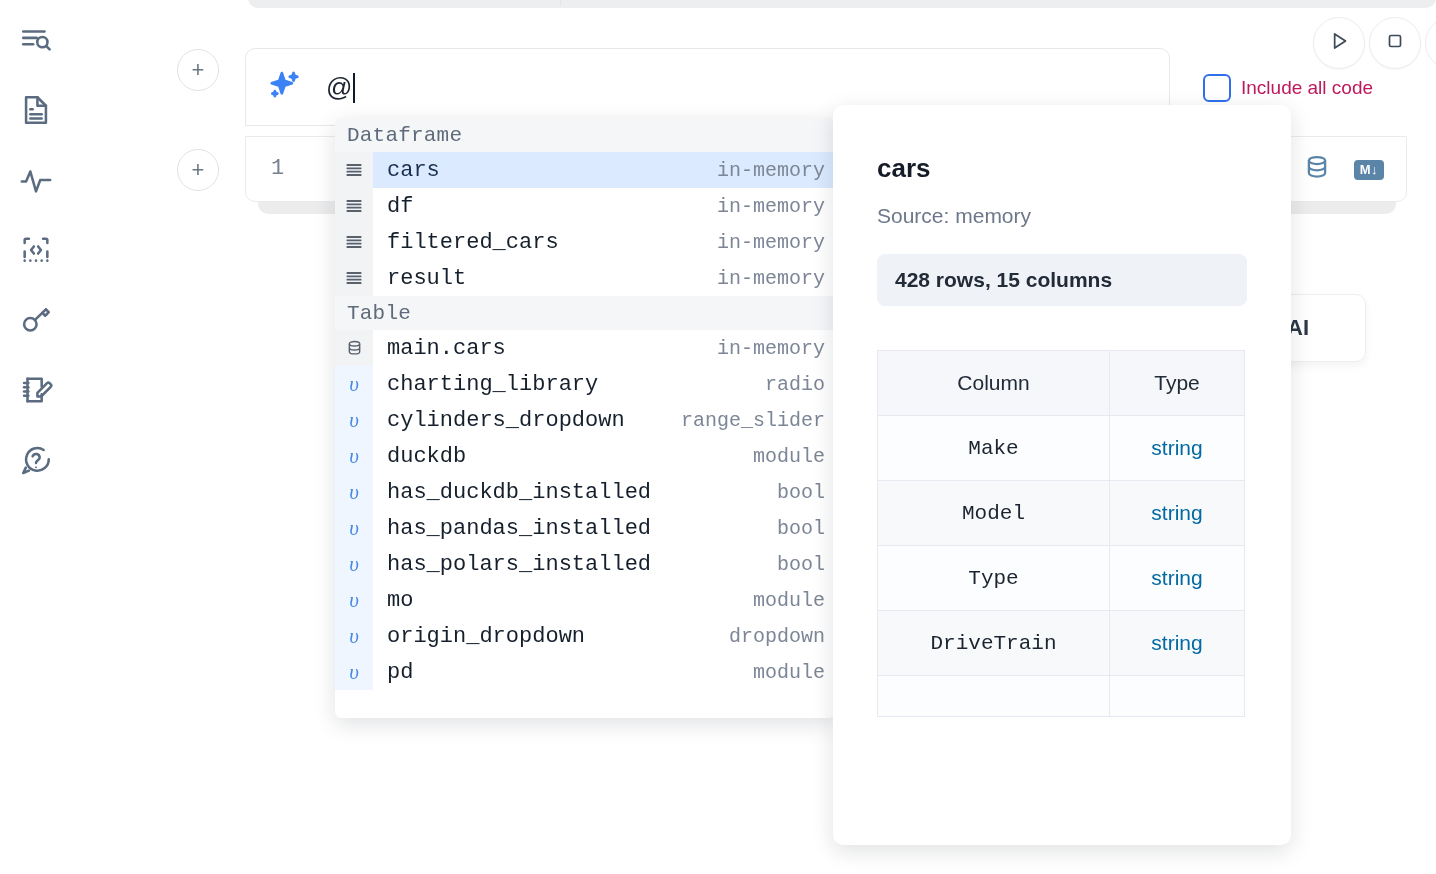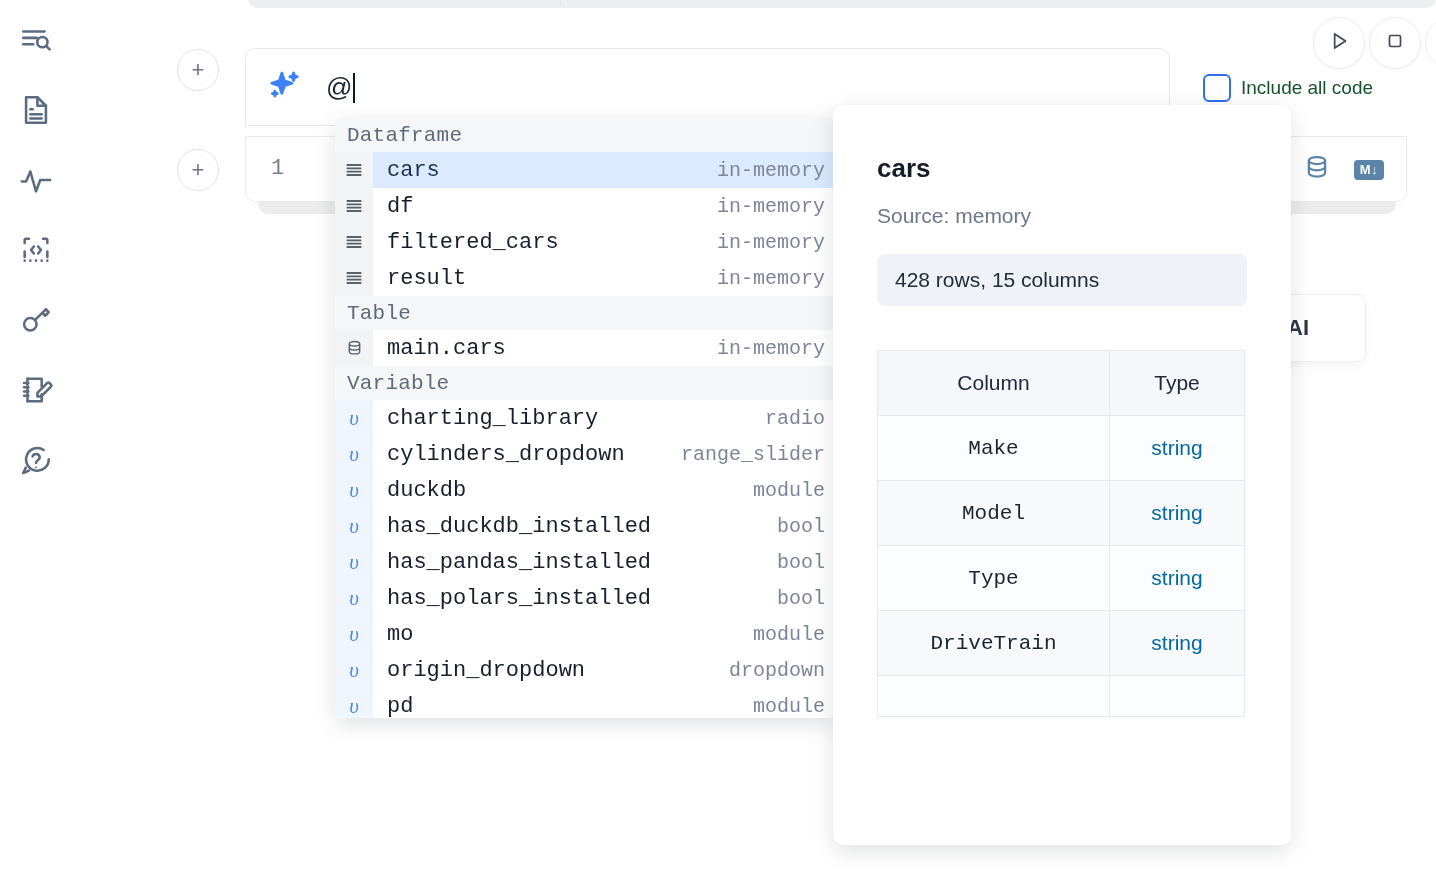--- a/index.html
+++ b/index.html
@@ -78,21 +78,21 @@
 
   
   .include-row {
     position: absolute; left: 1203px; top: 74px;
     display: flex; align-items: center; gap: 10px;
   }
   .checkbox {
     width: 28px; height: 28px; border-radius: 6px;
     border: 2px solid #2f6fed; background: #ffffff;
   }
-  .include-label { font-size: 19px; color: #14532d; }
+  .include-label { font-size: 19px; color: #be185d; }
 
   
   .code-cell {
     position: absolute; left: 245px; top: 136px; width: 1162px; height: 66px;
     background: #ffffff; border: 1px solid #e9ebee;
     border-bottom-left-radius: 10px; border-bottom-right-radius: 10px;
   }
   .line-no {
     position: absolute; left: 25px; top: 19px;
     font-family: "Liberation Mono", monospace; font-size: 22px; color: #76808f;
@@ -166,21 +166,21 @@
   .preview {
     position: absolute; left: 833px; top: 105px; width: 458px; height: 740px;
     background: #ffffff; border-radius: 10px;
     box-shadow: 0 6px 22px rgba(16,24,40,.13);
     z-index: 30; overflow: hidden; padding: 48px 44px 0 44px;
   }
   .pv-title { font-size: 26px; font-weight: bold; color: #151c28; }
   .pv-source { margin-top: 20px; font-size: 21px; color: #6c7889; }
   .pv-shape {
     margin-top: 26px; background: #eff2f6; border-radius: 8px;
-    padding: 14px 18px; font-size: 21px; color: #222b38;
+    padding: 14px 18px; font-size: 21px; color: #222b38; font-weight: bold;
   }
   .pv-table {
     margin-top: 44px; width: 368px; border-collapse: collapse;
     table-layout: fixed;
   }
   .pv-table th, .pv-table td {
     border: 1px solid #e6eaf0; text-align: center;
     padding: 20px 18px; font-size: 21px;
   }
   .pv-table th { background: #f5f7fa; color: #222b38; font-weight: normal; }
@@ -391,21 +391,20 @@
             <ellipse cx="12" cy="6" rx="6.5" ry="2.8"></ellipse>
             <path d="M5.5 6v5c0 1.5 2.9 2.8 6.5 2.8s6.5-1.3 6.5-2.8V6"></path>
             <path d="M5.5 11v5c0 1.5 2.9 2.8 6.5 2.8s6.5-1.3 6.5-2.8v-5"></path>
           </svg>
         </div>
         <div class="dd-body">
           <span class="dd-name">main.cars</span>
           <span class="dd-type">in-memory</span>
         </div>
       </div>
-      <div class="dd-group">Variable</div>
       <div class="dd-row">
         <div class="dd-gutter var">
           <span class="vglyph">υ</span>
         </div>
         <div class="dd-body">
           <span class="dd-name">charting_library</span>
           <span class="dd-type">radio</span>
         </div>
       </div>
       <div class="dd-row">

